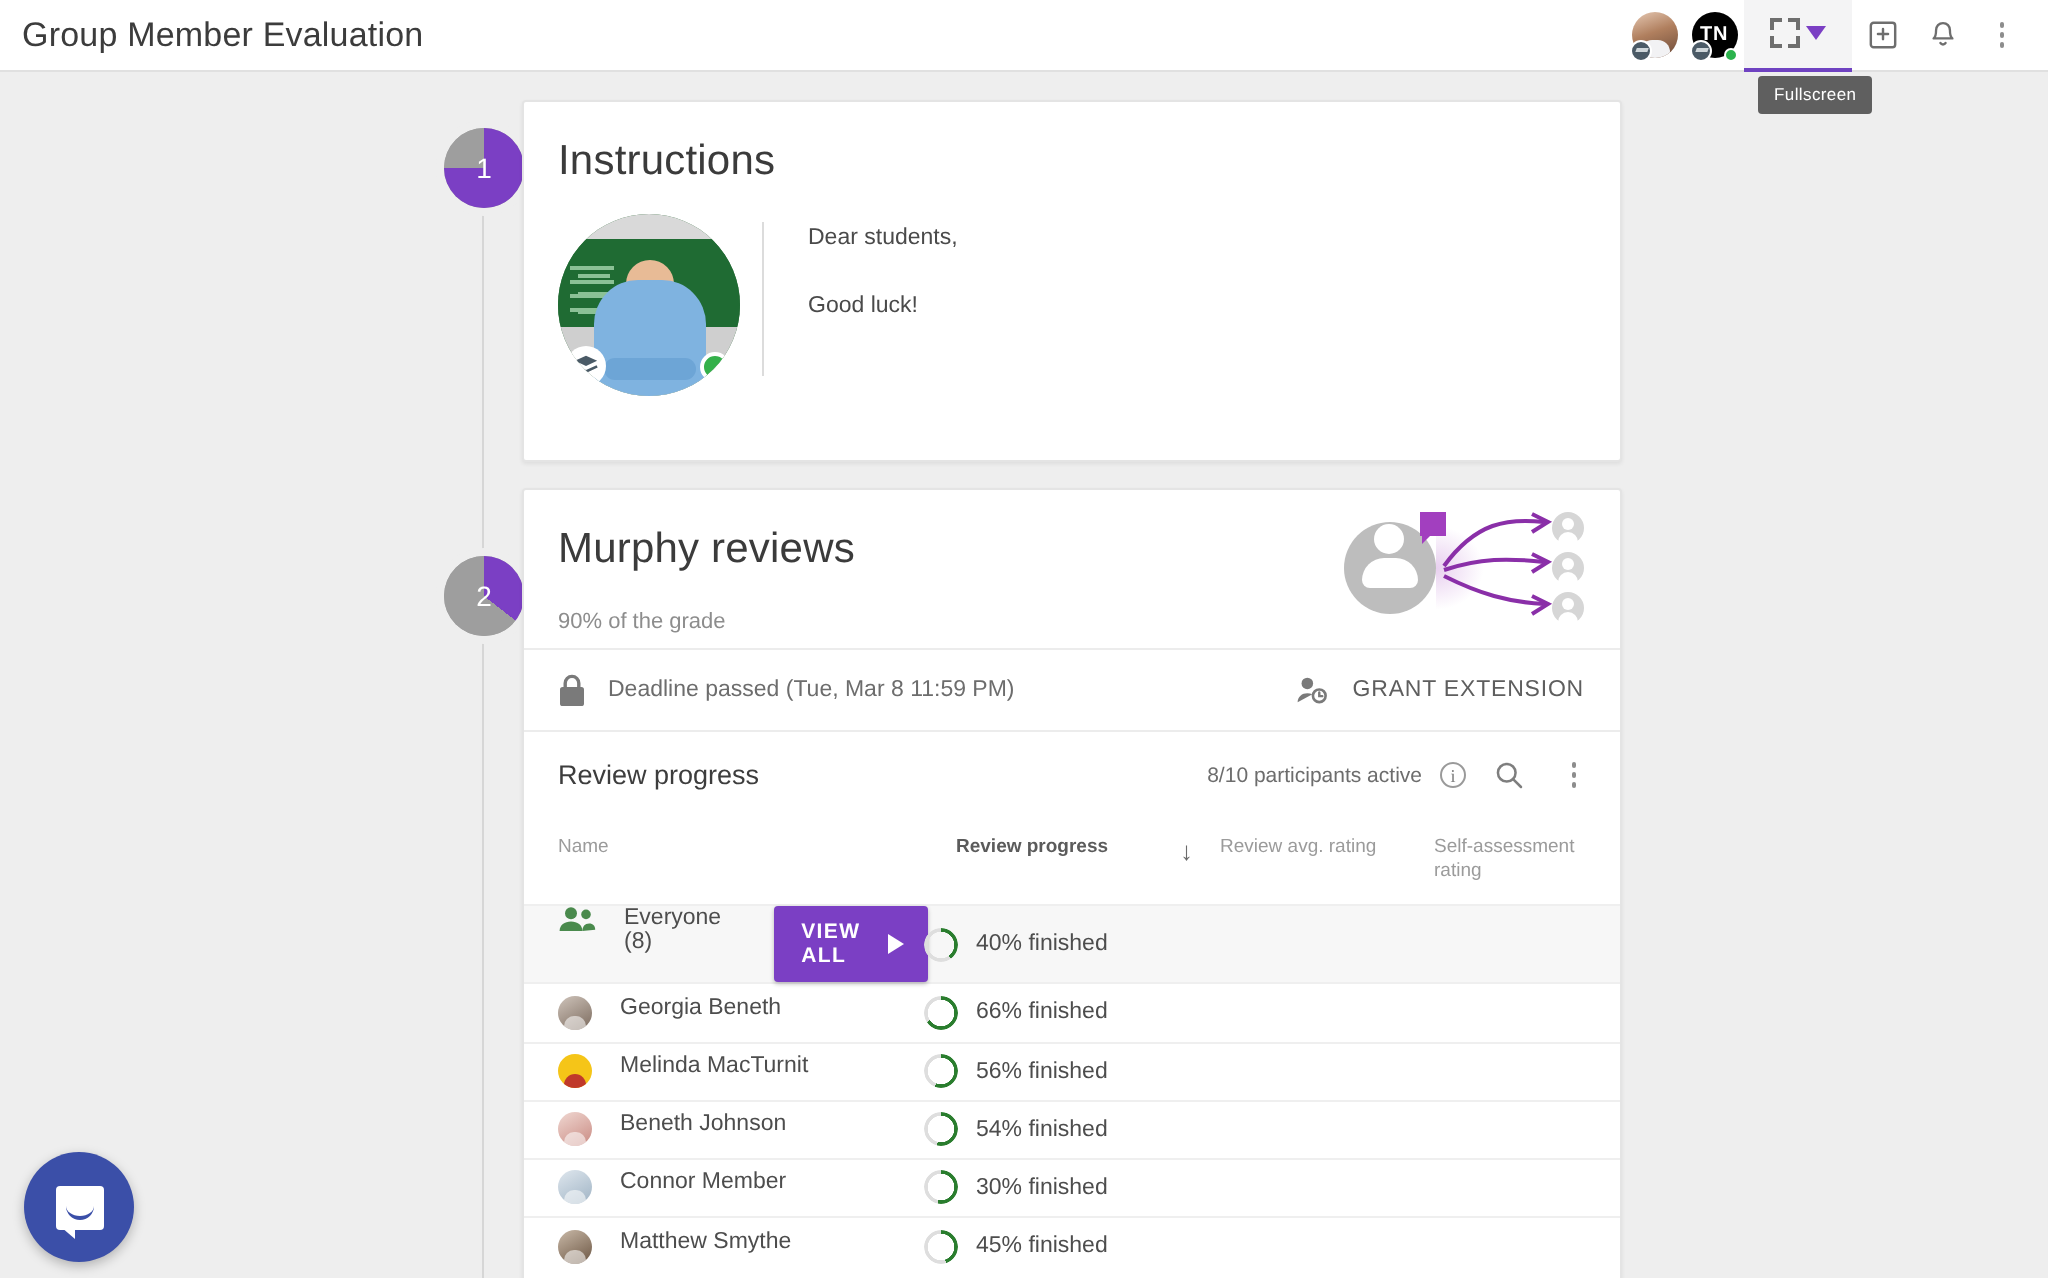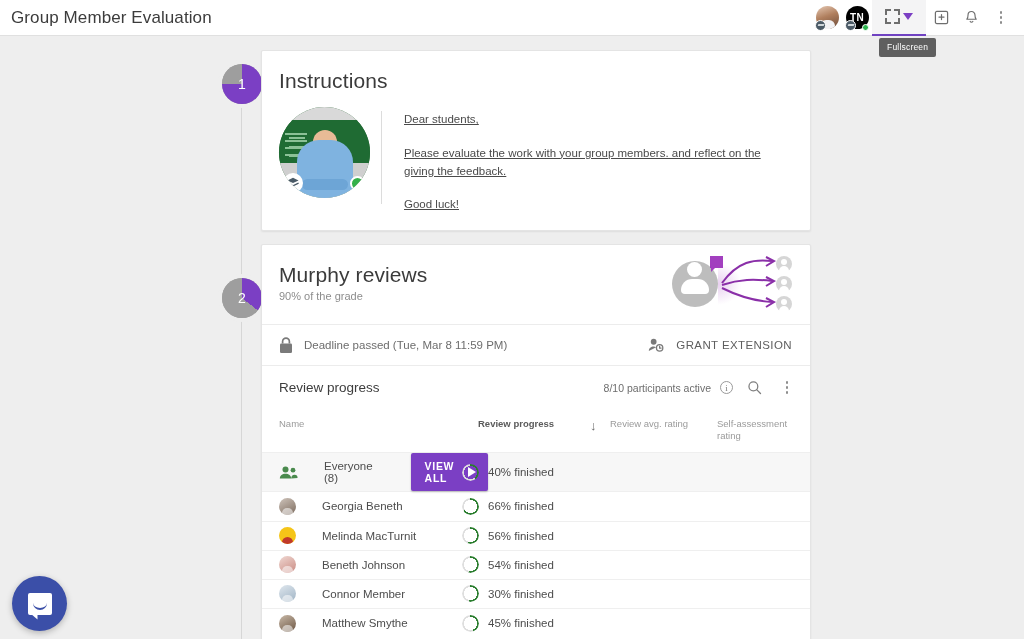--- a/index.html
+++ b/index.html
@@ -118,21 +118,21 @@
     box-shadow: 0 1px 2px rgba(0,0,0,.07);
   }
   #card-instructions { top: 14px; height: 181px; }
   #card-reviews { top: 208px; height: 420px; }
 
   .card-title {
     font-size: 21px; color: #3b3b3b; font-weight: 400;
     padding: 18px 0 0 17px; letter-spacing: .1px;
   }
   .card-sub {
-    font-size: 11px; color:#8d8d8d; padding-left:17px; margin-top:3px;
+    font-size: 11px; color:#8d8d8d; padding-left:17px; margin-top:18px;
   }
 
   .instr-body { display:flex; padding: 14px 18px 0 17px; }
   .teacher-avatar {
     width: 91px; height: 91px; border-radius: 50%;
     position: relative; flex: 0 0 auto; overflow: hidden;
     background: #2f6d3a;
   }
   .ta-board { position:absolute; inset:0; background:
       linear-gradient(#d9d9d9 0 14%, #1f6b33 14% 62%, #cfcfcf 62% 100%); }
@@ -167,21 +167,21 @@
     border-radius:50%; background:#34b04a; border:2px solid #fff;
   }
   .instr-divider {
     width:1px; background:#dcdcdc; margin: 4px 0 10px 11px;
     align-self: stretch;
   }
   .instr-text {
     padding-left: 22px; padding-top: 4px;
     font-size: 11.5px; color:#4a4a4a; line-height: 1.55; max-width: 380px;
   }
-  .instr-text p { margin-bottom: 16px; text-decoration: underline; }
+  .instr-text p { margin-bottom: 16px; }
   .instr-text p:last-child { margin-bottom:0; }
 
   
   .rev-head { position:relative; height:79px; }
   .illus { position:absolute; right:18px; top:8px; width:120px; height:62px; }
   .illus .big-person {
     position:absolute; left:0; top:8px; width:46px; height:46px;
     border-radius:50%; background:#bdbdbd;
   }
   .illus .bp-head {
@@ -263,21 +263,21 @@
   .col-prog   { width: 112px; }
   .col-sortic { width: 0; }
   .col-avg    { width: 107px; }
   .col-self   { width: 107px; }
   .col-com    { width: 70px; }
 
   .thead-row th { border-bottom: 1px solid #efefef; }
   .sort-arrow { color:#6b6b6b; font-size:13px; }
 
   .row-everyone td { background:#f7f7f7; height: 37px; border-top:none;}
-  .name-cell { display:flex; align-items:center; gap:26px; }
+  .name-cell { display:flex; align-items:flex-start; gap:14px; }
   .av {
     width:17px;height:17px;border-radius:50%;flex:0 0 auto;
     background:#cfcfcf; position:relative; overflow:hidden;
   }
   .av::after{content:'';position:absolute;left:3px;bottom:0;width:11px;height:7px;
     border-radius:5px 5px 0 0;background:rgba(255,255,255,.55);}
   .av.a1{background:linear-gradient(150deg,#cfc4bb,#7b6a5d);}
   .av.a2{background:#f5c518;}
   .av.a2::after{background:#c0392b;border-radius:6px 6px 0 0;}
   .av.a3{background:linear-gradient(150deg,#f0d8d2,#c98a82);}
@@ -405,21 +405,20 @@
           <svg width="14" height="12" viewBox="0 0 16 14">
             <path d="M8 1 1.5 4 8 7l6.5-3z" fill="#4a5a66"></path>
             <path d="M1.5 7.2 8 10.2l6.5-3" fill="none" stroke="#4a5a66" stroke-width="1.5"></path>
           </svg>
         </div>
         <div class="badge-green"></div>
       </div>
       <div class="instr-divider"></div>
       <div class="instr-text">
         <p>Dear students,</p>
-        <p>Please evaluate the work with your group members. and reflect on the giving the feedback.</p>
         <p>Good luck!</p>
       </div>
     </div>
   </div>
 
   <div class="card" id="card-reviews">
 
     <div class="rev-head">
       <div class="card-title">Murphy reviews</div>
       <div class="card-sub">90% of the grade</div>

